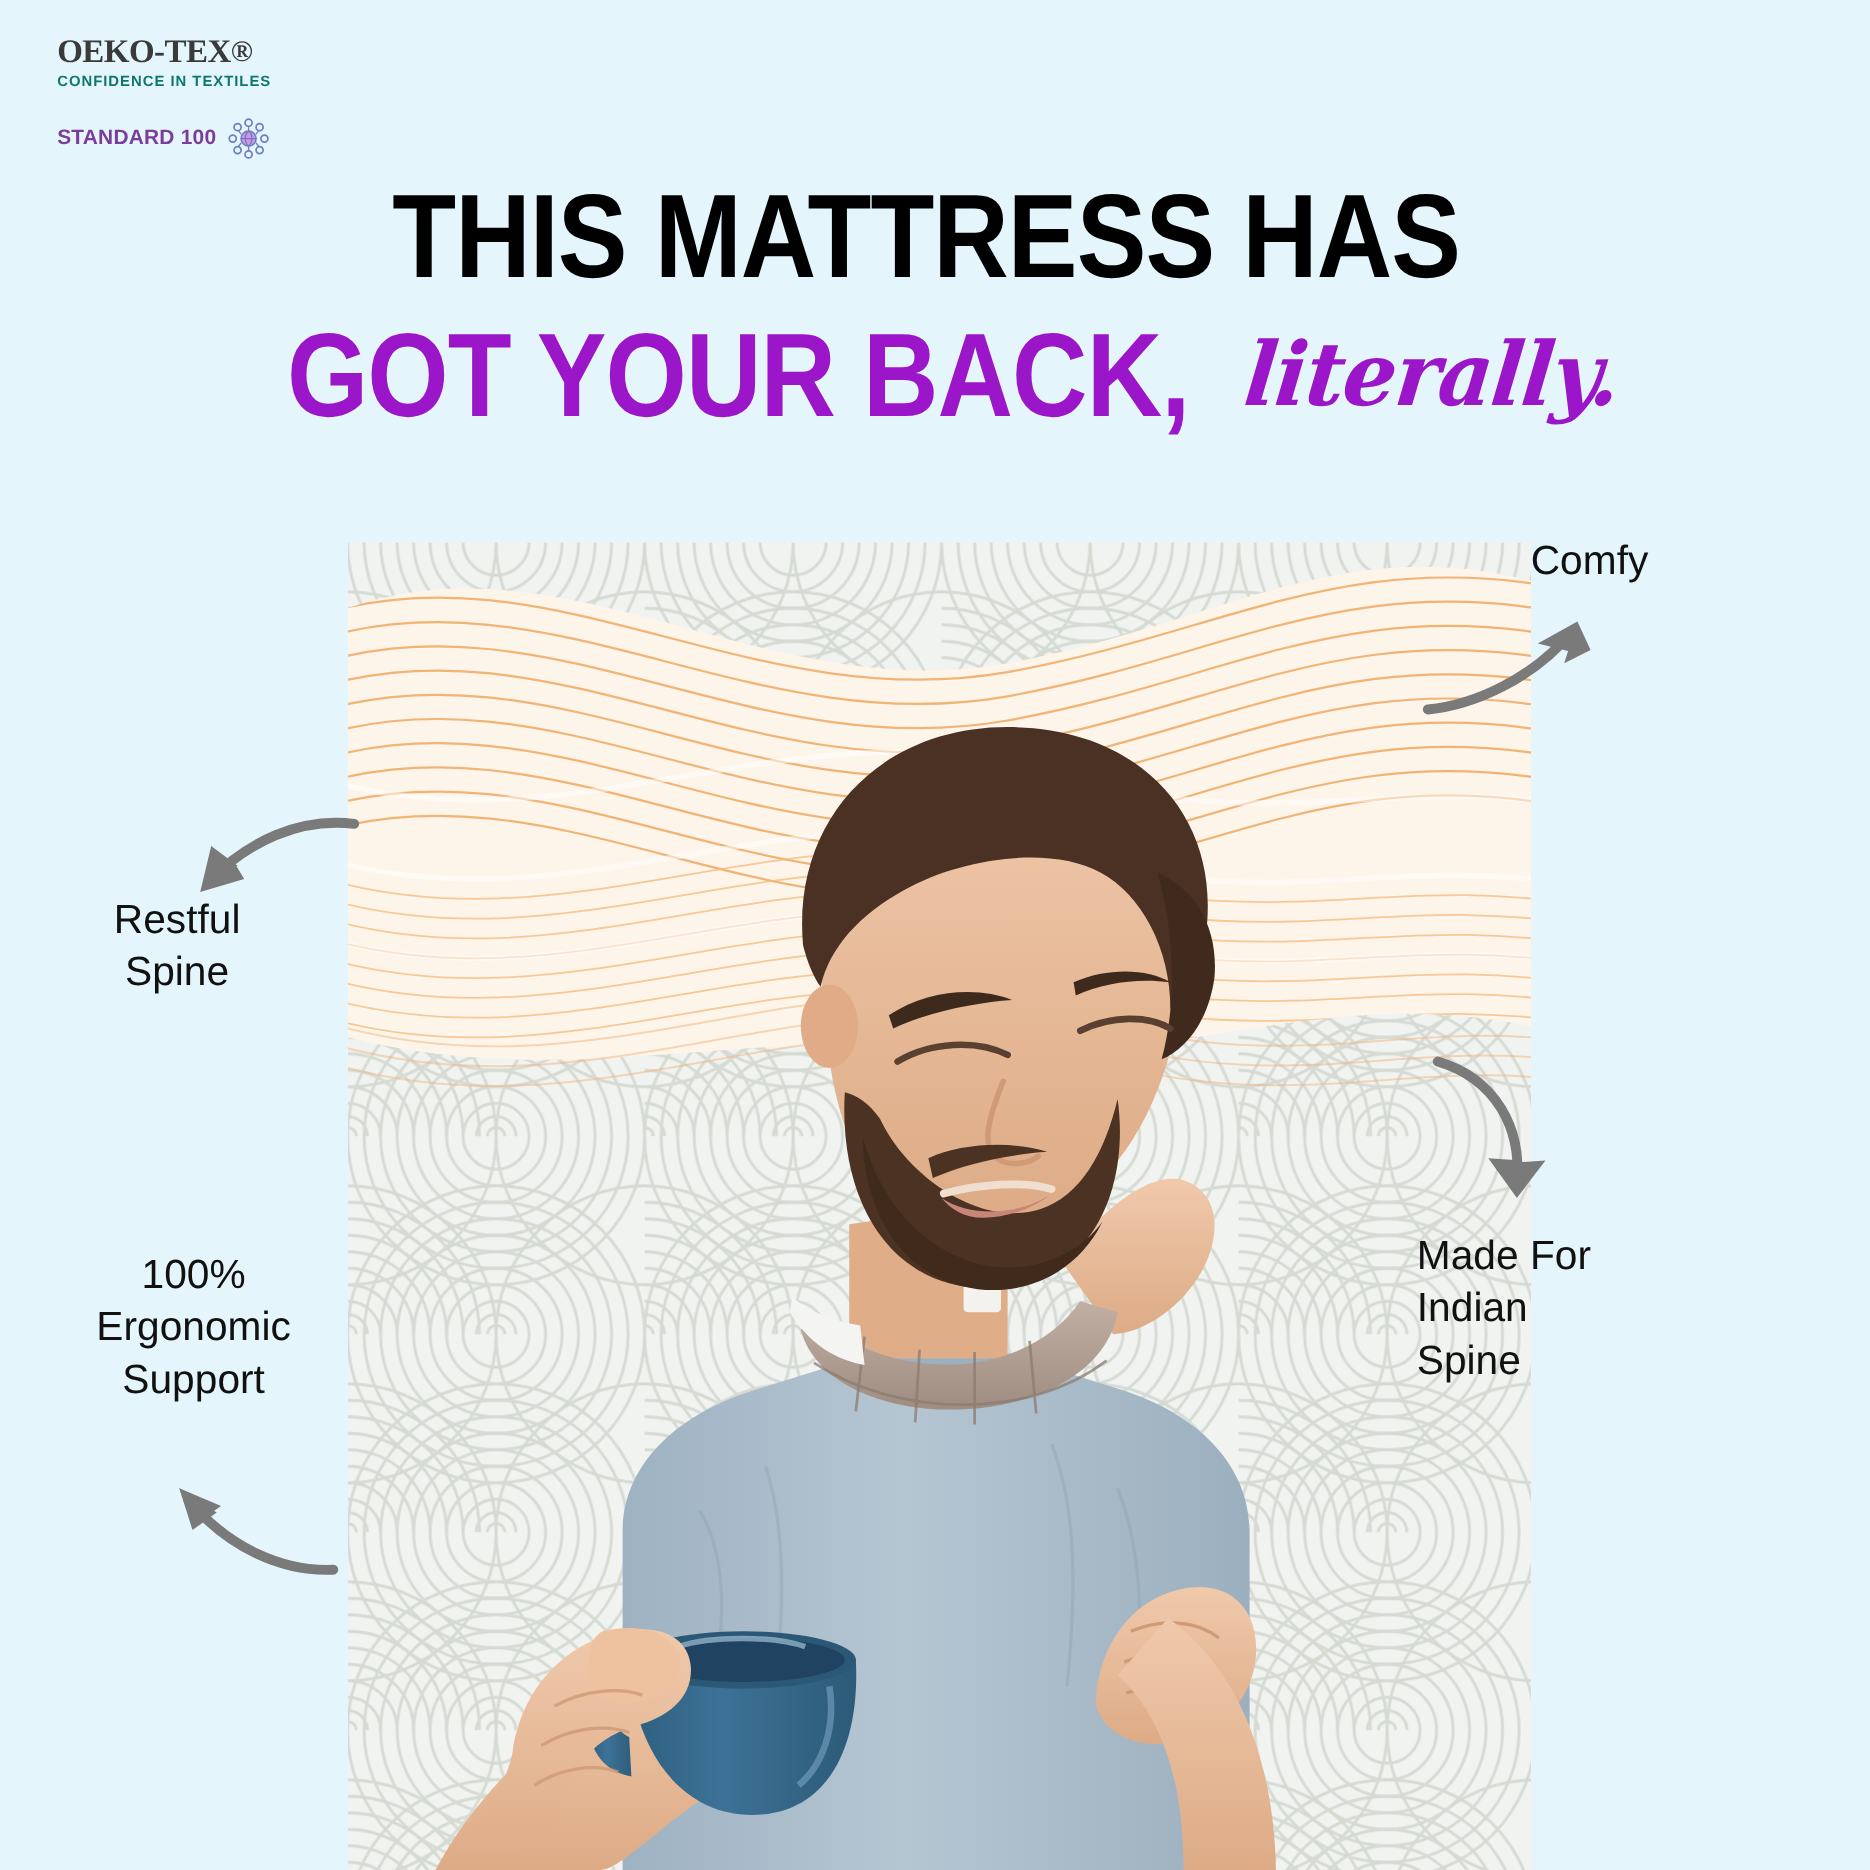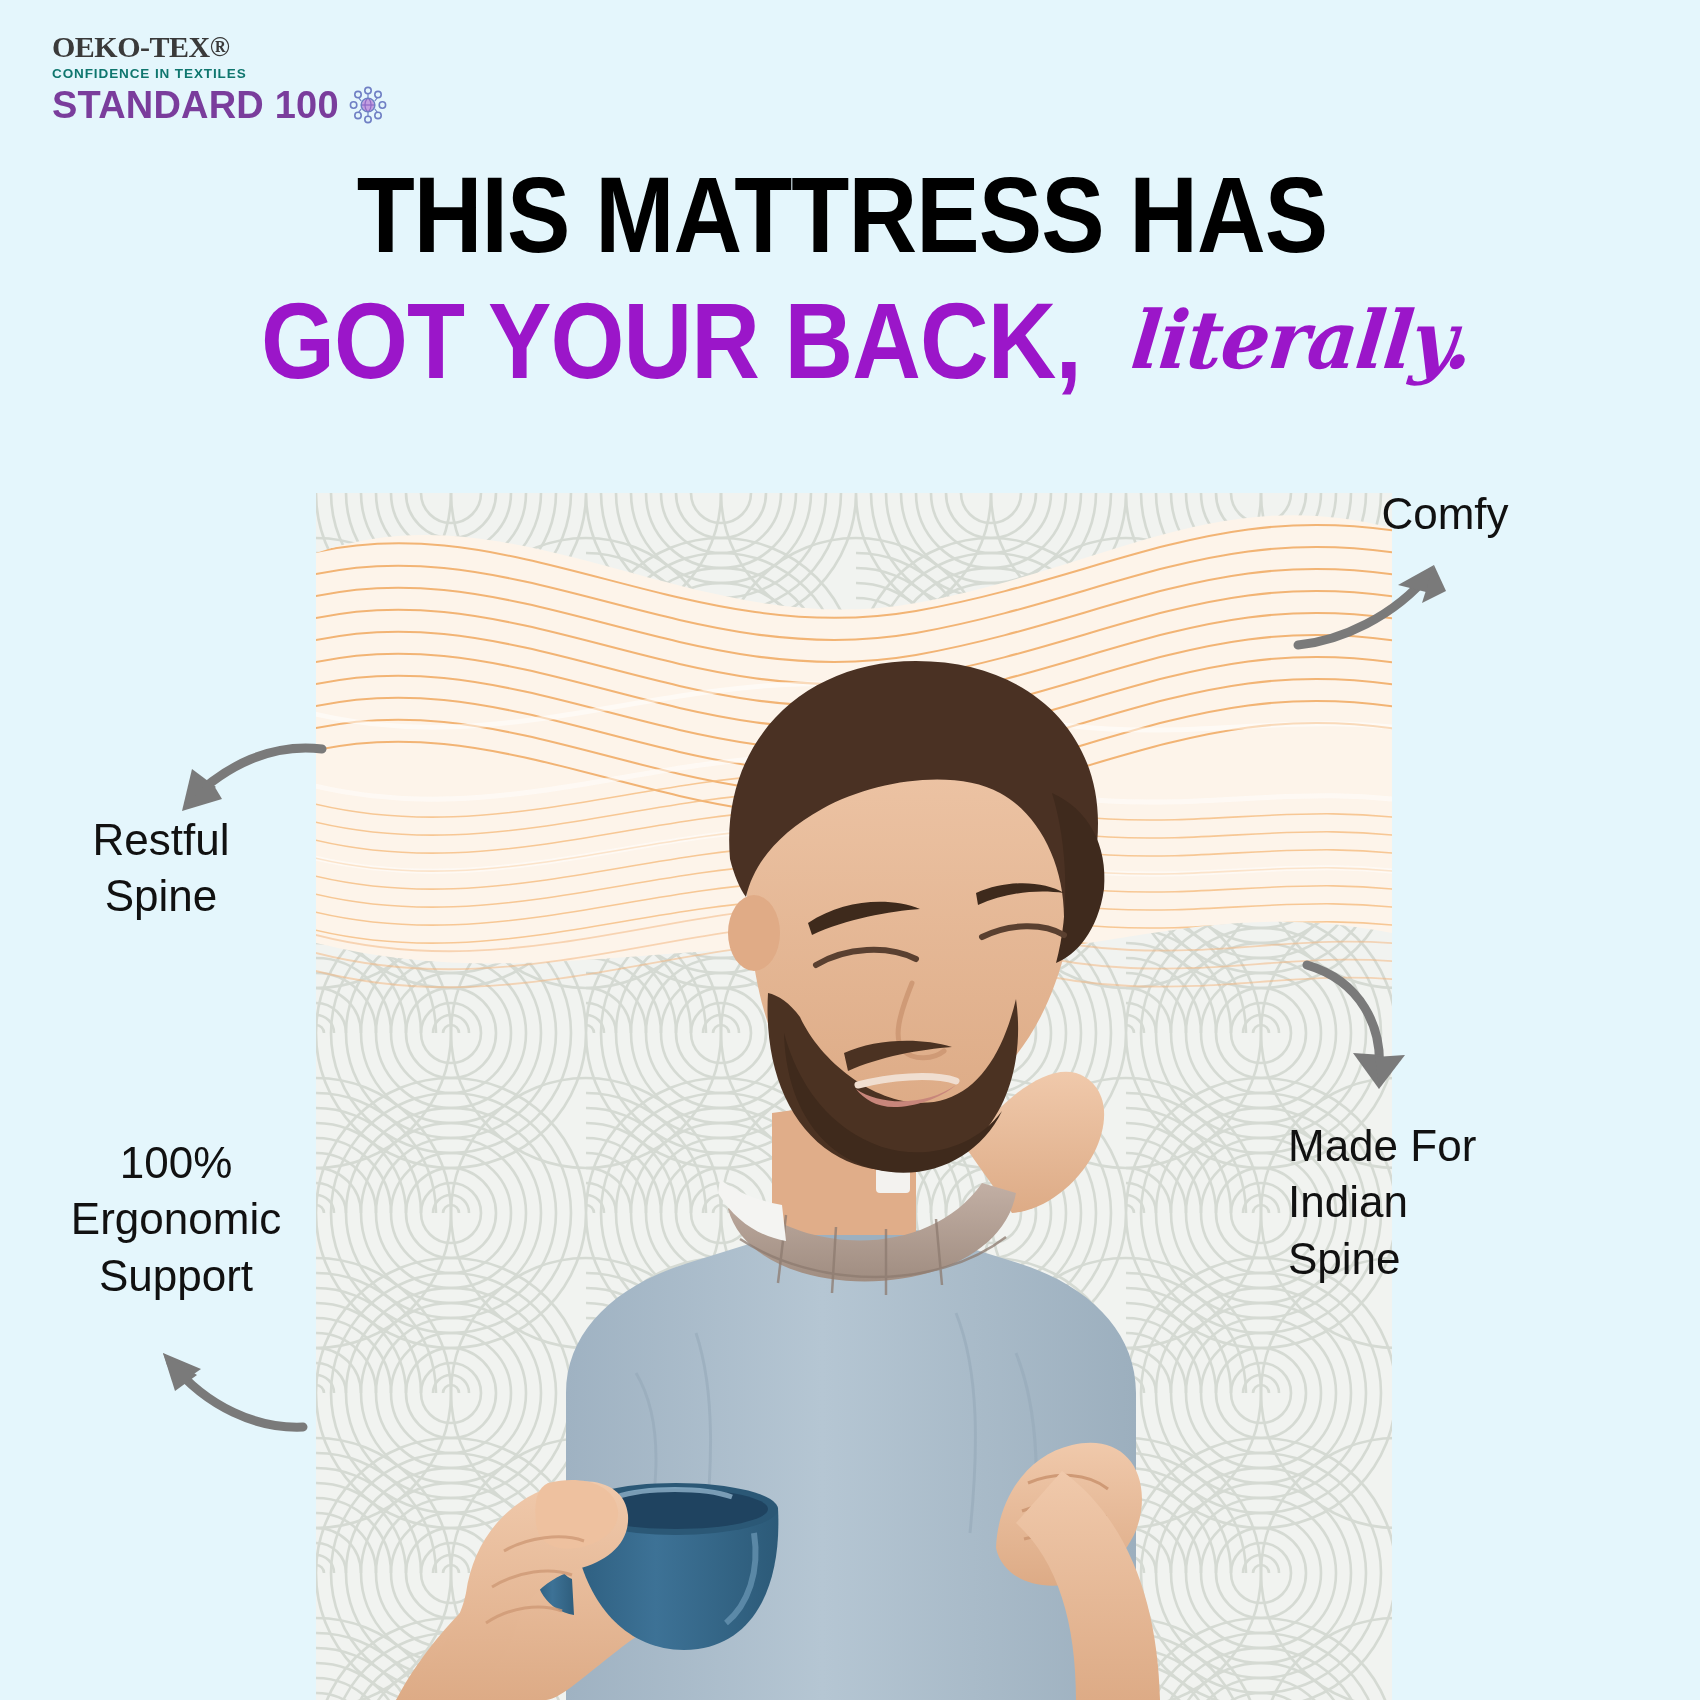--- a/index.html
+++ b/index.html
@@ -21,22 +21,22 @@
     color:#3a3a3a; line-height:1; white-space:nowrap;
   }
   #oeko-line1 .reg { font-size:27px; vertical-align:1px;}
   #oeko-line2 {
     font-family:"Liberation Sans", sans-serif;
     font-weight:700; font-size:13.5px; letter-spacing:0.9px;
     color:#0f766e; line-height:1; margin-top:5px; white-space:nowrap;
   }
   #oeko-line3 {
     font-family:"Liberation Sans", sans-serif;
-    font-weight:700; font-size:38px; letter-spacing:0.2px;
-    color:#7a3d9c; line-height:1; margin-top:4px; white-space:nowrap;
+    font-weight:700; font-size:19px; letter-spacing:0.2px;
+    color:#7a3d9c; line-height:1; margin-top:25px; white-space:nowrap;
     display:flex; align-items:center; gap:9px;
   }
   #oeko-flower { width:40px; height:40px; flex:0 0 auto; }
 
   
   #headline {
     position:absolute; left:0; right:16px; top:160px; text-align:center;
   }
   #headline-line1 {
     font-family:"Liberation Sans Narrow","Liberation Sans", sans-serif;
@@ -82,21 +82,21 @@
     overflow:hidden;
     background:#f2f4f1;
   }
   #mattress-photo svg { position:absolute; left:0; top:0; }
 
   
   .callout {
     position:absolute;
     font-family:"Liberation Sans", sans-serif;
     font-weight:400;
-    font-size:44px;
+    font-size:37px;
     color:#111111;
     line-height:1.28;
     text-align:center;
     white-space:pre-line;
   }
   #callout-comfy   { left:1330px; top:486px; width:230px; }
   #callout-restful { left:36px;   top:812px; width:250px; }
   #callout-ergo    { left:31px;   top:1135px; width:290px; }
   #callout-spine   { left:1288px; top:1118px; width:260px; text-align:left;}
 

